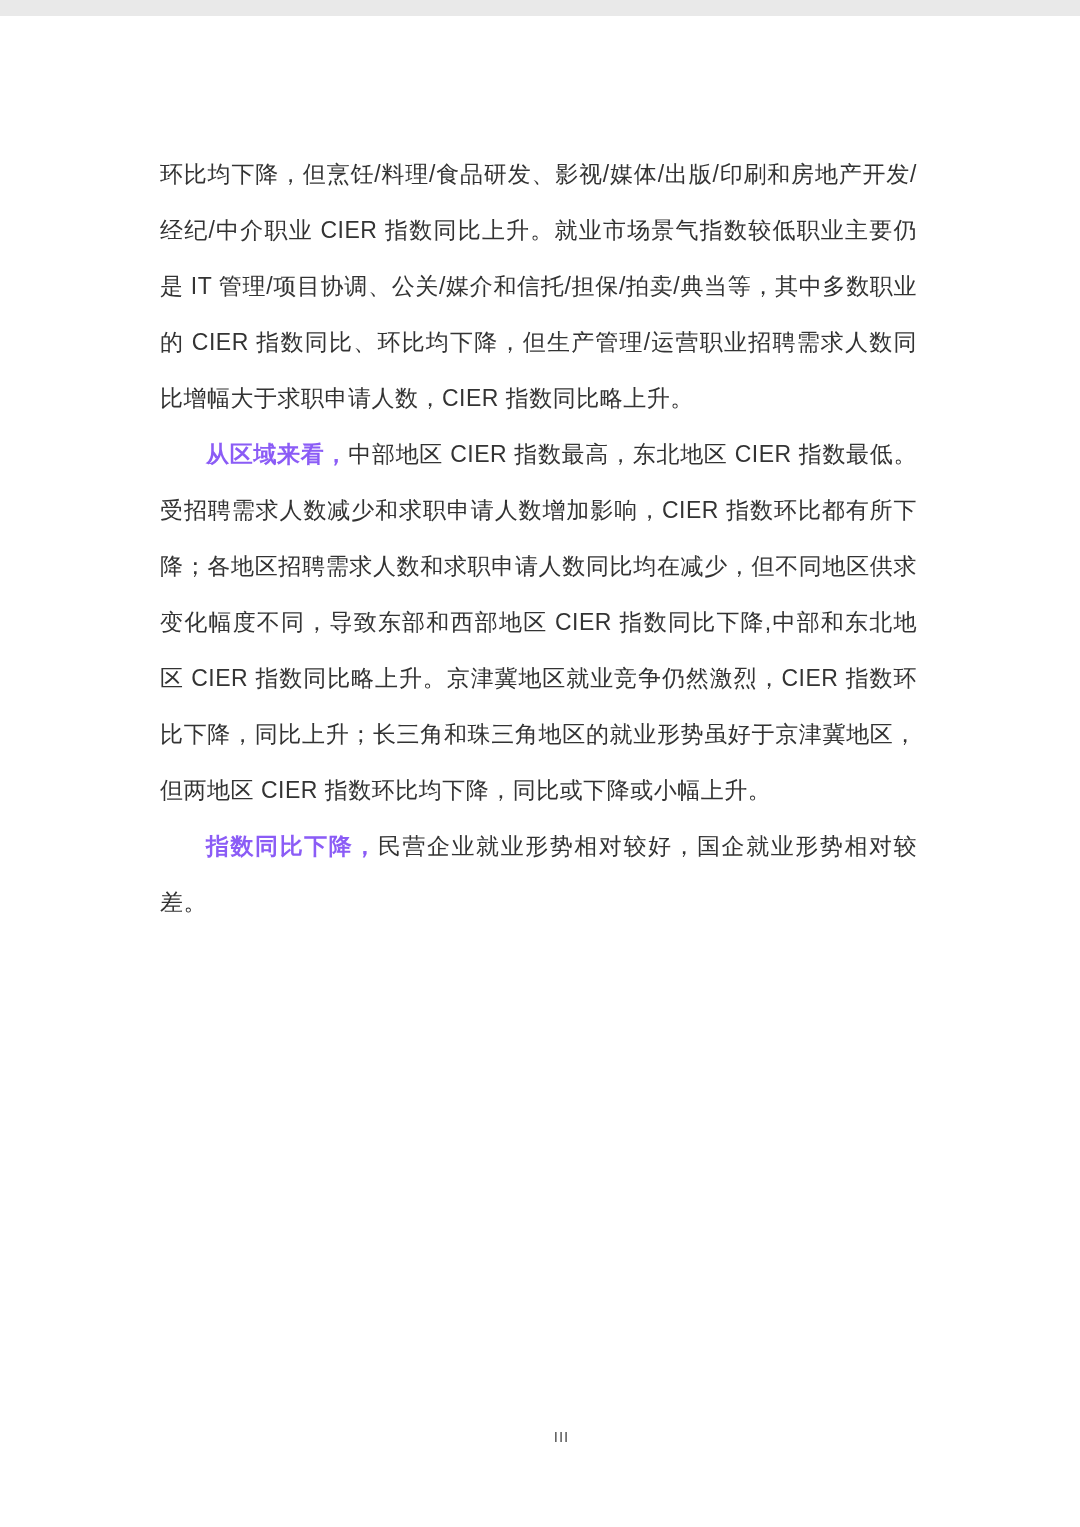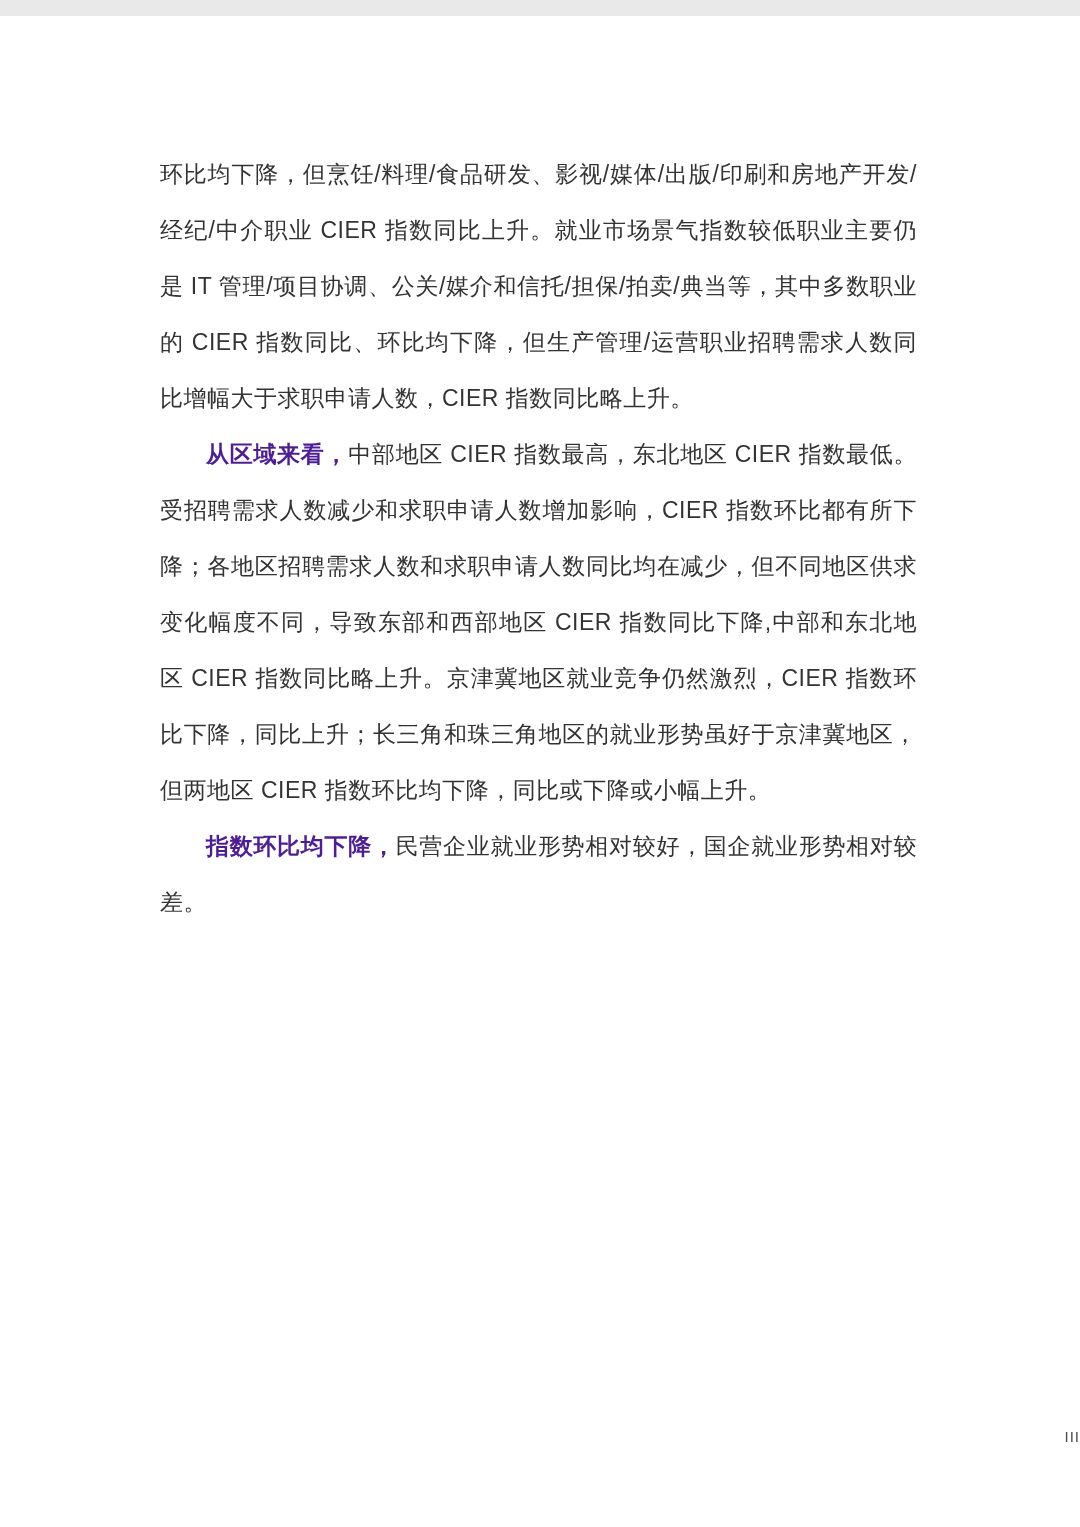--- a/index.html
+++ b/index.html
@@ -30,41 +30,41 @@
     text-align: justify;
     text-justify: inter-ideograph;
     letter-spacing: 0.5px;
     word-break: break-all;
   }
   .para.indent {
     text-indent: 2em;
   }
   .para .lead {
     font-weight: 700;
-    color: #4c1d95;
+    color: #8b5cf6;
   }
   .footer {
     position: absolute;
     left: 0;
     right: 0;
     top: 1412px;
-    text-align: right;
+    text-align: center;
     padding-left: 43px;
   }
   .page-number {
     font-size: 15px;
     color: #4d4d4d;
     letter-spacing: 1px;
   }
 </style>
 </head>
 <body>
 
 <div class="page">
   <div class="doc-body">
       <p class="para"><span>环比均下降，但烹饪/料理/食品研发、影视/媒体/出版/印刷和房地产开发/经纪/中介职业 CIER 指数同比上升。就业市场景气指数较低职业主要仍是 IT 管理/项目协调、公关/媒介和信托/担保/拍卖/典当等，其中多数职业的 CIER 指数同比、环比均下降，但生产管理/运营职业招聘需求人数同比增幅大于求职申请人数，CIER 指数同比略上升。</span></p>
       <p class="para indent"><strong class="lead">从区域来看，</strong><span>中部地区 CIER 指数最高，东北地区 CIER 指数最低。受招聘需求人数减少和求职申请人数增加影响，CIER 指数环比都有所下降；各地区招聘需求人数和求职申请人数同比均在减少，但不同地区供求变化幅度不同，导致东部和西部地区 CIER 指数同比下降,中部和东北地区 CIER 指数同比略上升。京津冀地区就业竞争仍然激烈，CIER 指数环比下降，同比上升；长三角和珠三角地区的就业形势虽好于京津冀地区， 但两地区 CIER 指数环比均下降，同比或下降或小幅上升。</span></p>
-      <p class="para indent"><strong class="lead">指数环比均下降，</strong><span>民营企业就业形势相对较好，国企就业形势相对较差。</span></p>
+      <p class="para indent"><strong class="lead">指数同比下降，</strong><span>民营企业就业形势相对较好，国企就业形势相对较差。</span></p>
     </div>
   <div class="footer">
     <span class="page-number">III</span>
   </div>
 </div>
 
 </body></html>

